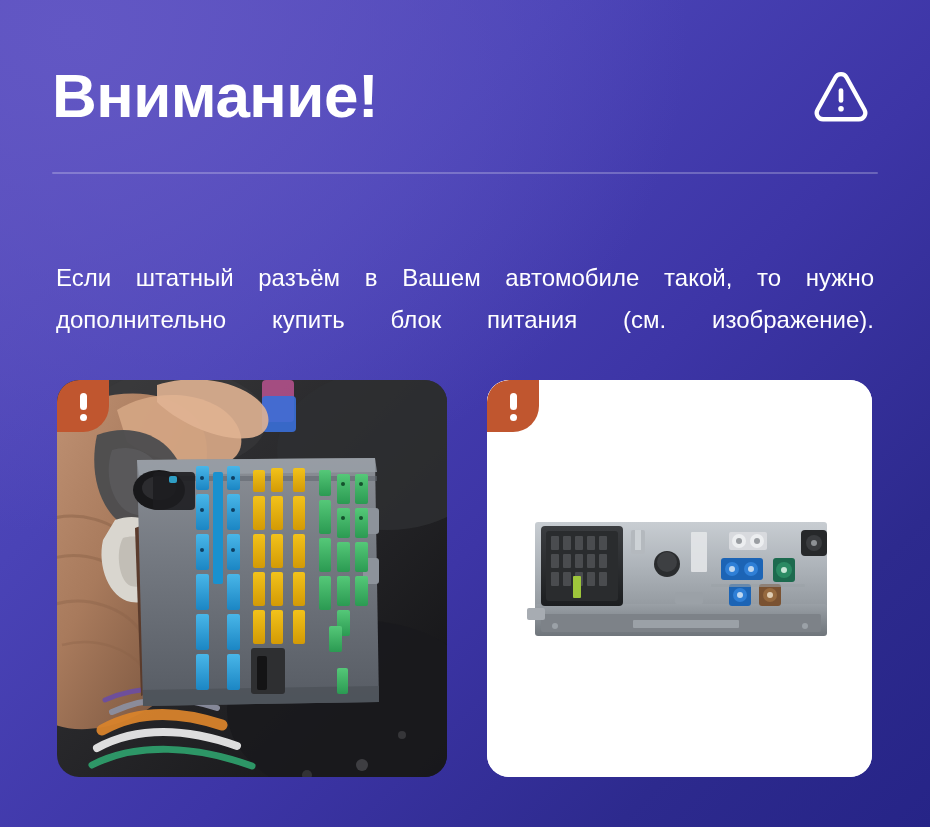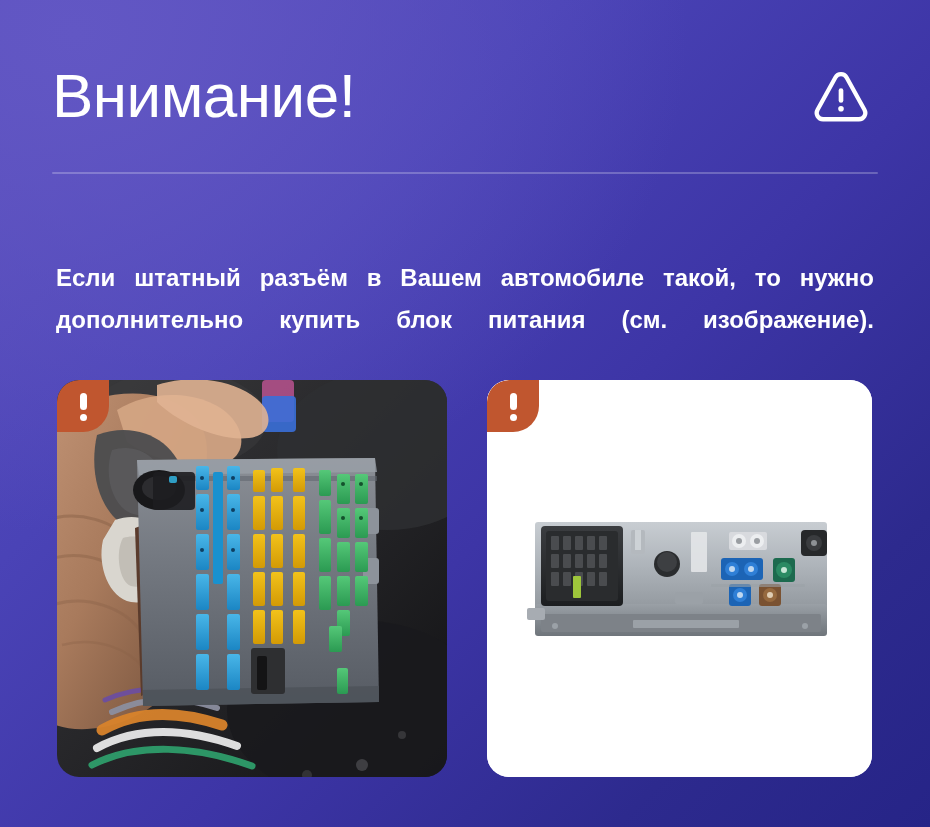--- a/index.html
+++ b/index.html
@@ -31,21 +31,21 @@
     top: 48px;
     width: 826px;
     height: 96px;
     display: flex;
     align-items: center;
     justify-content: space-between;
   }
 
   .title {
     font-size: 62px;
-    font-weight: 400;
+    font-weight: 700;
     color: #ffffff;
     letter-spacing: -0.5px;
     line-height: 1;
     white-space: nowrap;
     margin: 0;
     padding: 0;
   }
 
   .warn-triangle {
     width: 62px;
@@ -68,21 +68,21 @@
   .body-copy {
     position: absolute;
     left: 56px;
     top: 233px;
     width: 818px;
     font-size: 24px;
     line-height: 42px;
     color: #ffffff;
     text-align: justify;
     text-justify: inter-word;
-    font-weight: 700;
+    font-weight: 400;
   }
   .body-copy::after {
     content: "";
     display: inline-block;
     width: 100%;
   }
 
   
   .cards {
     position: absolute;

